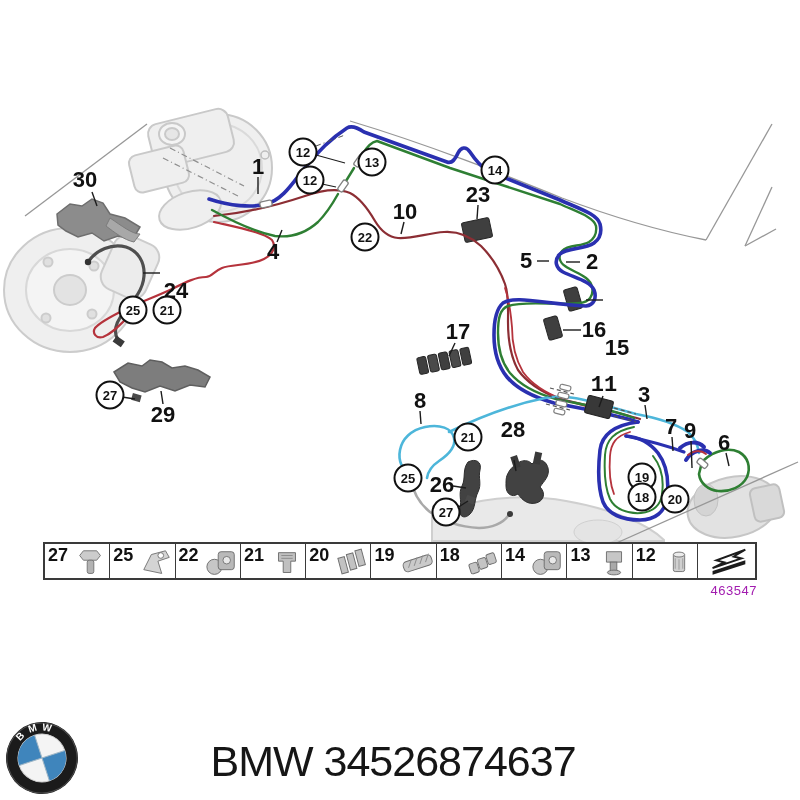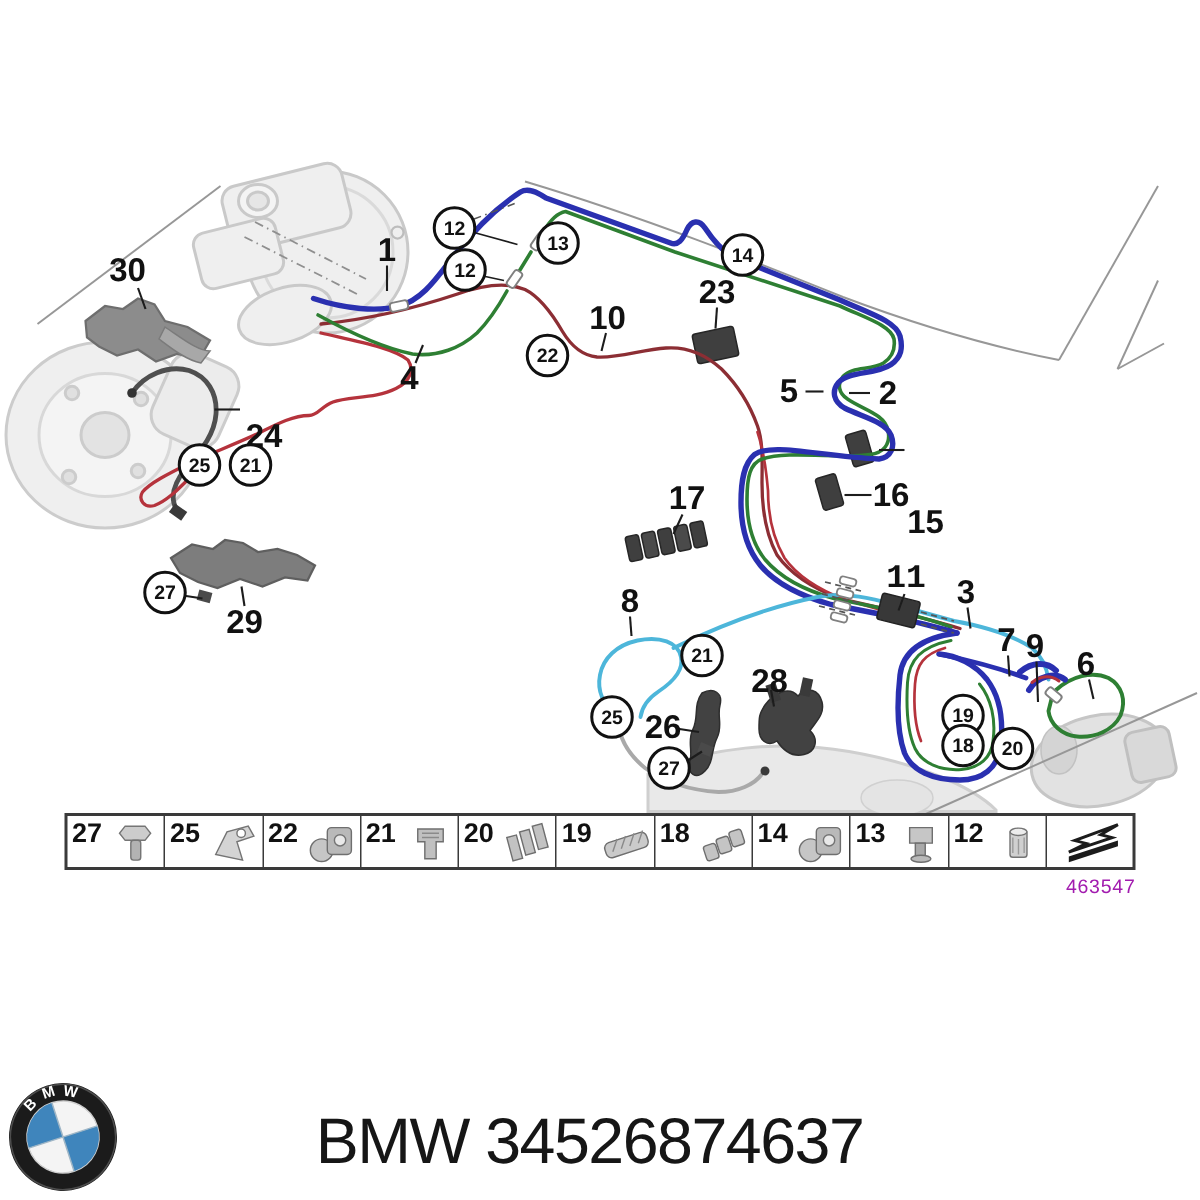--- a/index.html
+++ b/index.html
@@ -230,21 +230,21 @@
       <div class="co-plain" style="left: 273px; top: 252px;">4</div>
       <div class="co-plain" style="left: 405px; top: 212px;">10</div>
       <div class="co-plain" style="left: 478px; top: 195px;">23</div>
       <div class="co-plain" style="left: 526px; top: 261px;">5</div>
       <div class="co-plain" style="left: 592px; top: 262px;">2</div>
       <div class="co-plain" style="left: 617px; top: 300px; margin-top: 48px;">15</div>
       <div class="co-plain" style="left: 594px; top: 330px;">16</div>
       <div class="co-plain" style="left: 458px; top: 332px;">17</div>
       <div class="co-plain" style="left: 163px; top: 415px;">29</div>
       <div class="co-plain" style="left: 420px; top: 401px;">8</div>
-      <div class="co-plain" style="left: 513px; top: 454px;">28</div>
+      <div class="co-plain" style="left: 513px; top: 430px;">28</div>
       <div class="co-plain" style="left: 442px; top: 485px;">26</div>
       <div class="co-plain" style="left: 604px; top: 386px; font-family: Liberation Mono, monospace;">11</div>
       <div class="co-plain" style="left: 644px; top: 395px;">3</div>
       <div class="co-plain" style="left: 671px; top: 427px;">7</div>
       <div class="co-plain" style="left: 690px; top: 431px;">9</div>
       <div class="co-plain" style="left: 724px; top: 443px;">6</div>
       <div class="co-circ" style="left: 303px; top: 152px;">12</div>
       <div class="co-circ" style="left: 310px; top: 180px;">12</div>
       <div class="co-circ" style="left: 372px; top: 162px;">13</div>
       <div class="co-circ" style="left: 495px; top: 170px;">14</div>

